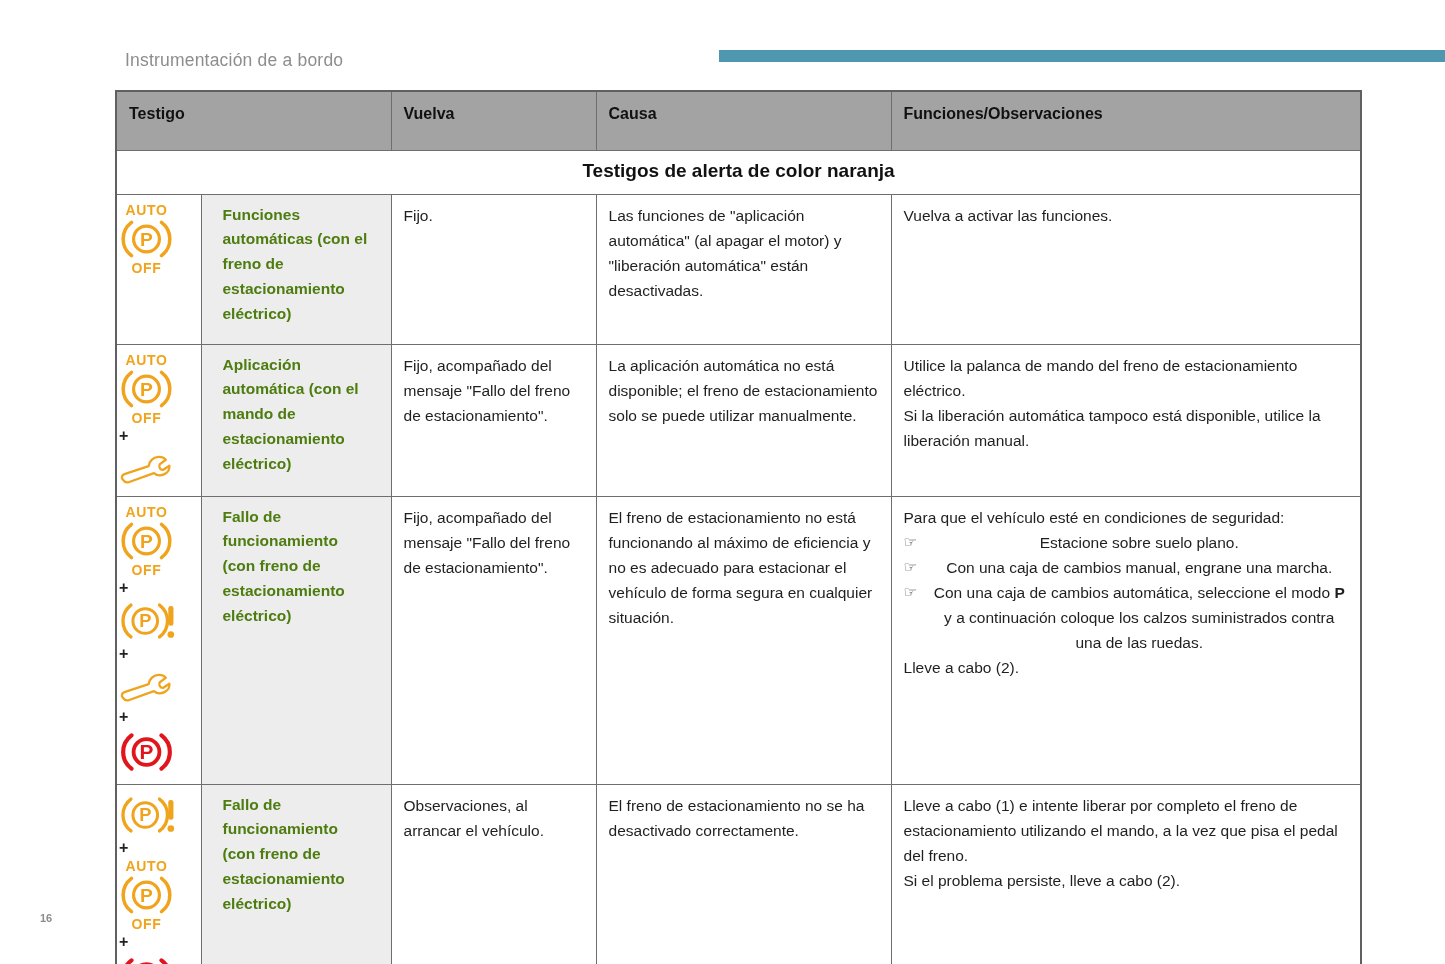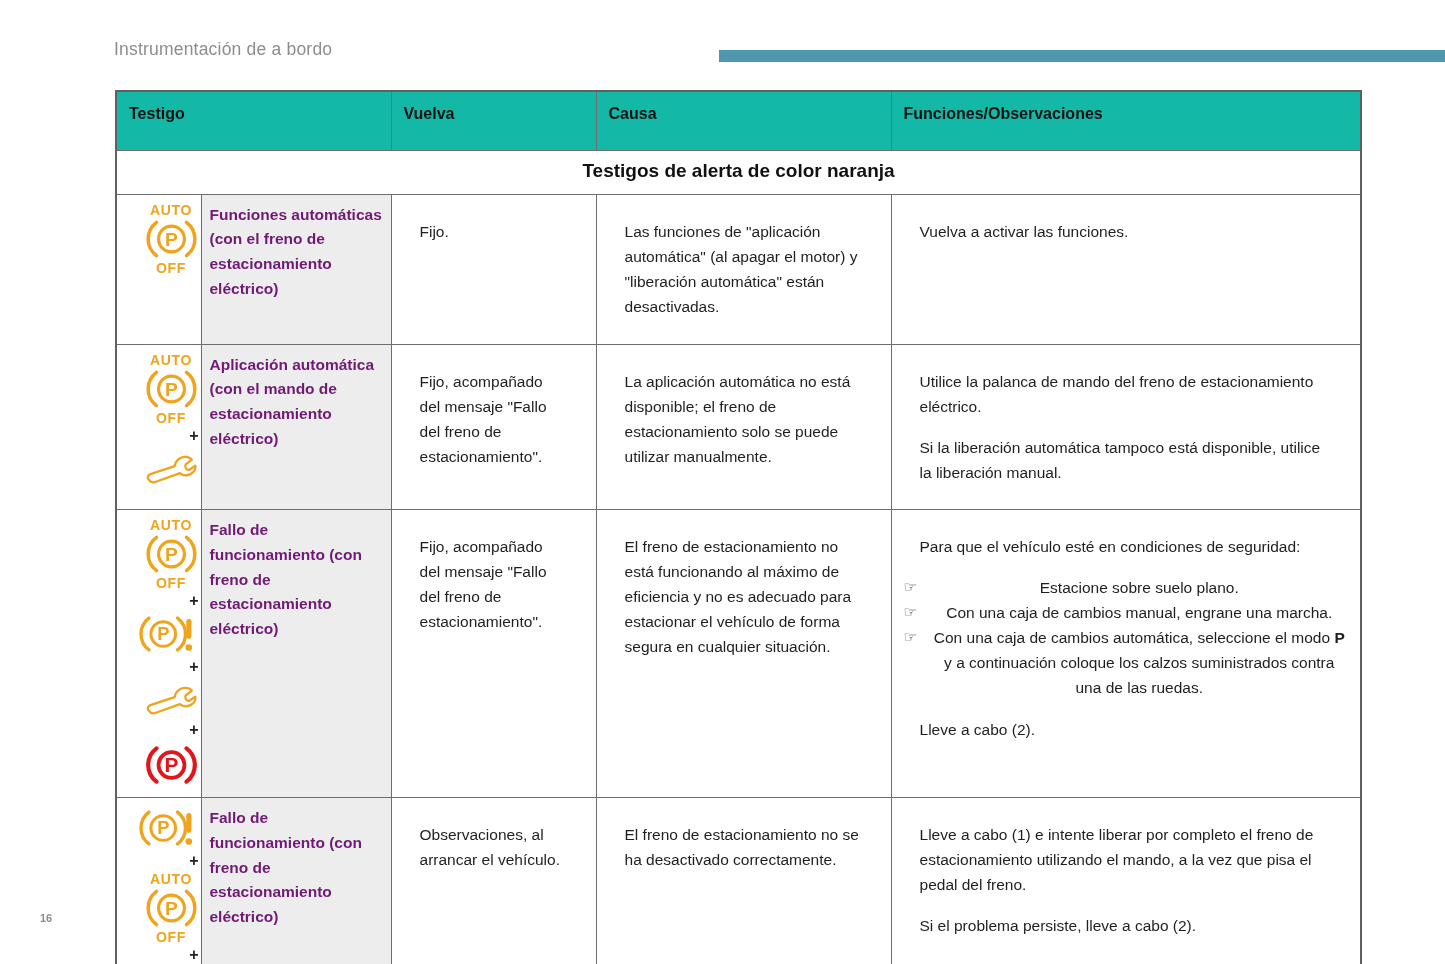--- a/index.html
+++ b/index.html
@@ -1,38 +1,38 @@
 <!DOCTYPE html>
 <html><head>
 <meta charset="utf-8">
 <style>
   html,body{margin:0;padding:0;background:#fff;}
   .page{position:relative;width:1445px;height:964px;background:#ffffff;
         font-family:"Liberation Sans","DejaVu Sans",sans-serif;color:#1f1f1f;overflow:hidden;}
   .doc-title{position:absolute;left:113px;top:38px;font-size:17.5px;font-weight:400;
-             color:#8d8d8d;letter-spacing:.2px;margin:1px;}
+             color:#8d8d8d;letter-spacing:.2px;margin:12px;}
   .accent-bar{position:absolute;left:719px;top:50px;right:0;height:12px;background:#4e97ae;}
   .page-number{position:absolute;left:40px;top:912px;font-size:11px;font-weight:bold;color:#8d8d8d;}
 
   table.wtable{position:absolute;left:115px;top:90px;width:1245px;border-collapse:collapse;
                table-layout:fixed;}
   .wtable th,.wtable td{border:1.5px solid #6e6e6e;vertical-align:top;}
   .wtable{border:2px solid #606060;}
-  .wtable thead th{background:#14b8a6;text-align:left;font-size:16px;font-weight:bold;
+  .wtable thead th{background:#a3a3a3;text-align:left;font-size:16px;font-weight:bold;
                    padding:13px 12px;height:59px;box-sizing:border-box;color:#111;}
   tr.section-row td{font-size:19px;font-weight:bold;padding:9px 12px;height:44px;
                     box-sizing:border-box;background:#fff;color:#111;text-align:center;}
   td.cell-icon{background:#fff;text-align:center;padding:8px 2px;}
   td.cell-name{background:#ededed;font-weight:bold;font-size:15.5px;line-height:1.6;
-               padding:8px 8px;color:#701a75;}
+               padding:8px 21px;color:#4d7c0f;}
   td.cell-text{background:#fff;font-size:15.5px;line-height:1.62;padding:8px 12px;}
-  td.cell-text p{margin:16px;}
+  td.cell-text p{margin:0;}
   tr.row-0{height:150px;} tr.row-1{height:145px;} tr.row-2{height:253px;} tr.row-3{height:194px;}
 
-  .iconstack{display:flex;flex-direction:column;align-items:flex-end;}
+  .iconstack{display:flex;flex-direction:column;align-items:flex-start;}
   .autoblock{display:flex;flex-direction:column;align-items:center;line-height:1;}
   .autoblock .txt{font-size:14px;font-weight:800;letter-spacing:.6px;line-height:1;}
   .plus-sep{font-size:16px;font-weight:600;color:#222;line-height:1;margin:3px 0;}
   .picon{display:block;margin:1px 0;}
   .wrench{display:block;margin:2px 0;}
   .bullet-row{display:flex;margin:0;}
   .bullet-glyph{flex:none;width:27px;font-size:15px;color:#444;}
   .bullet-text{flex:1;text-align:center;}
 </style>
 </head>

